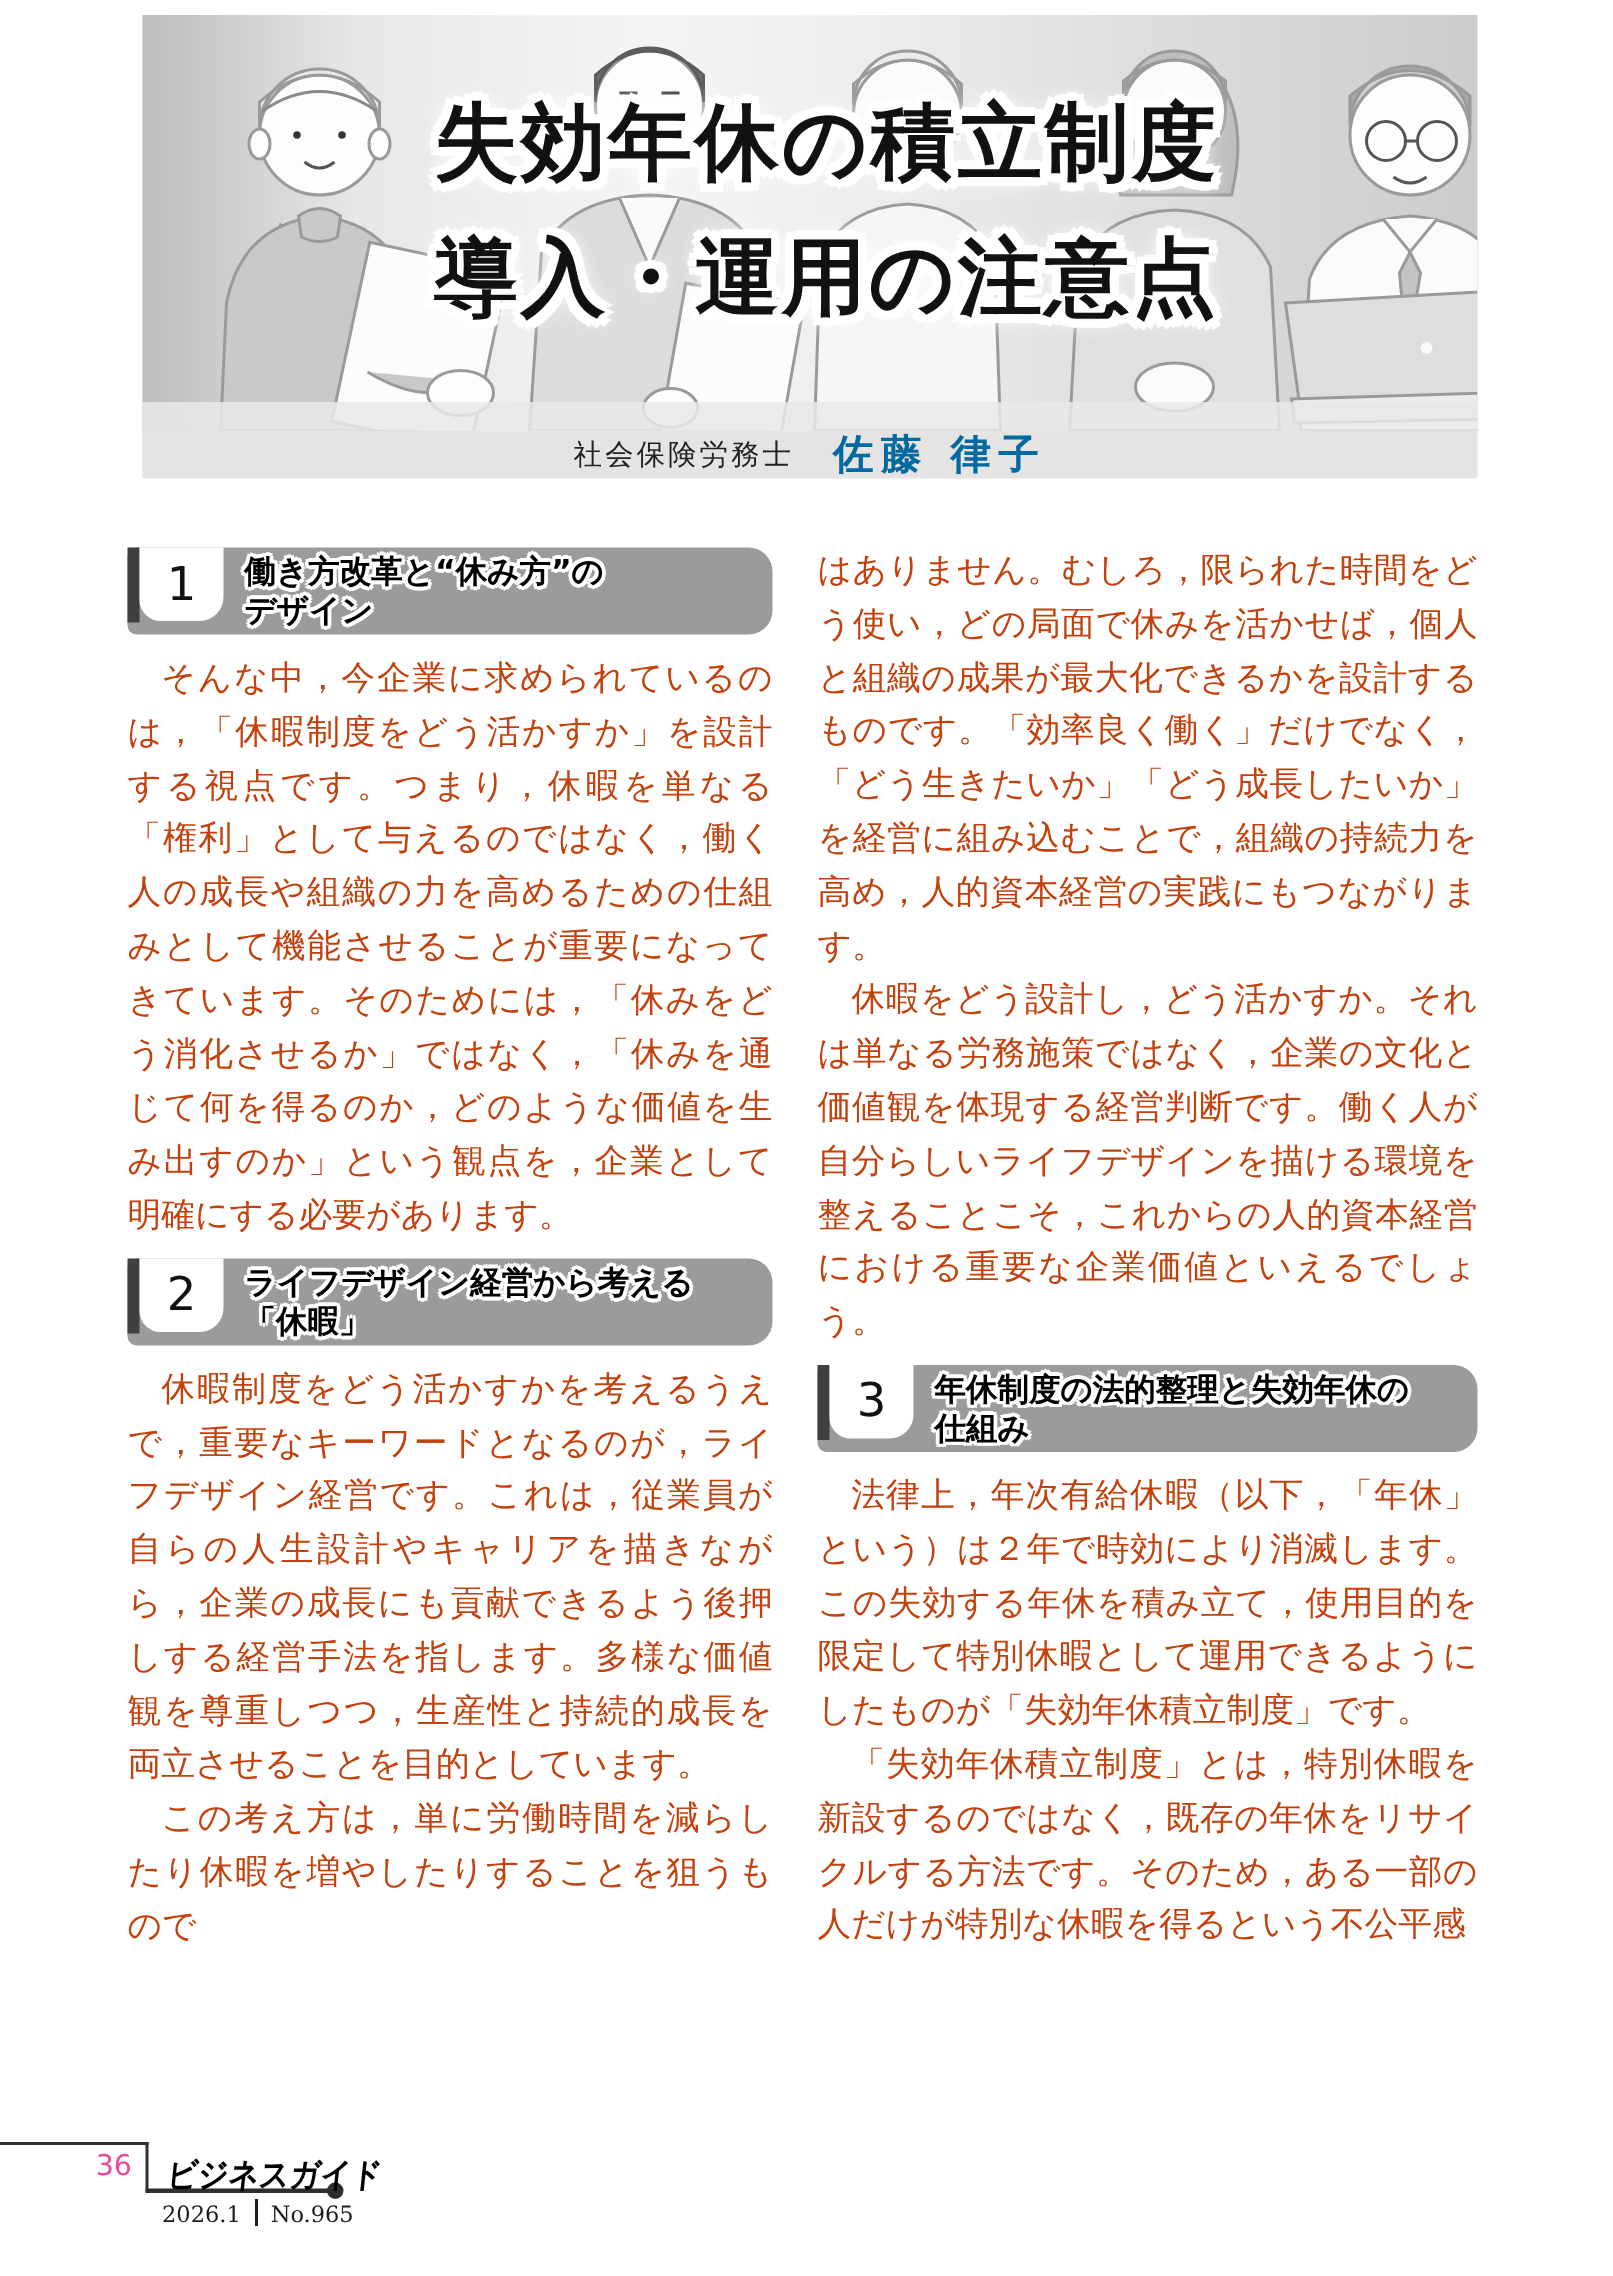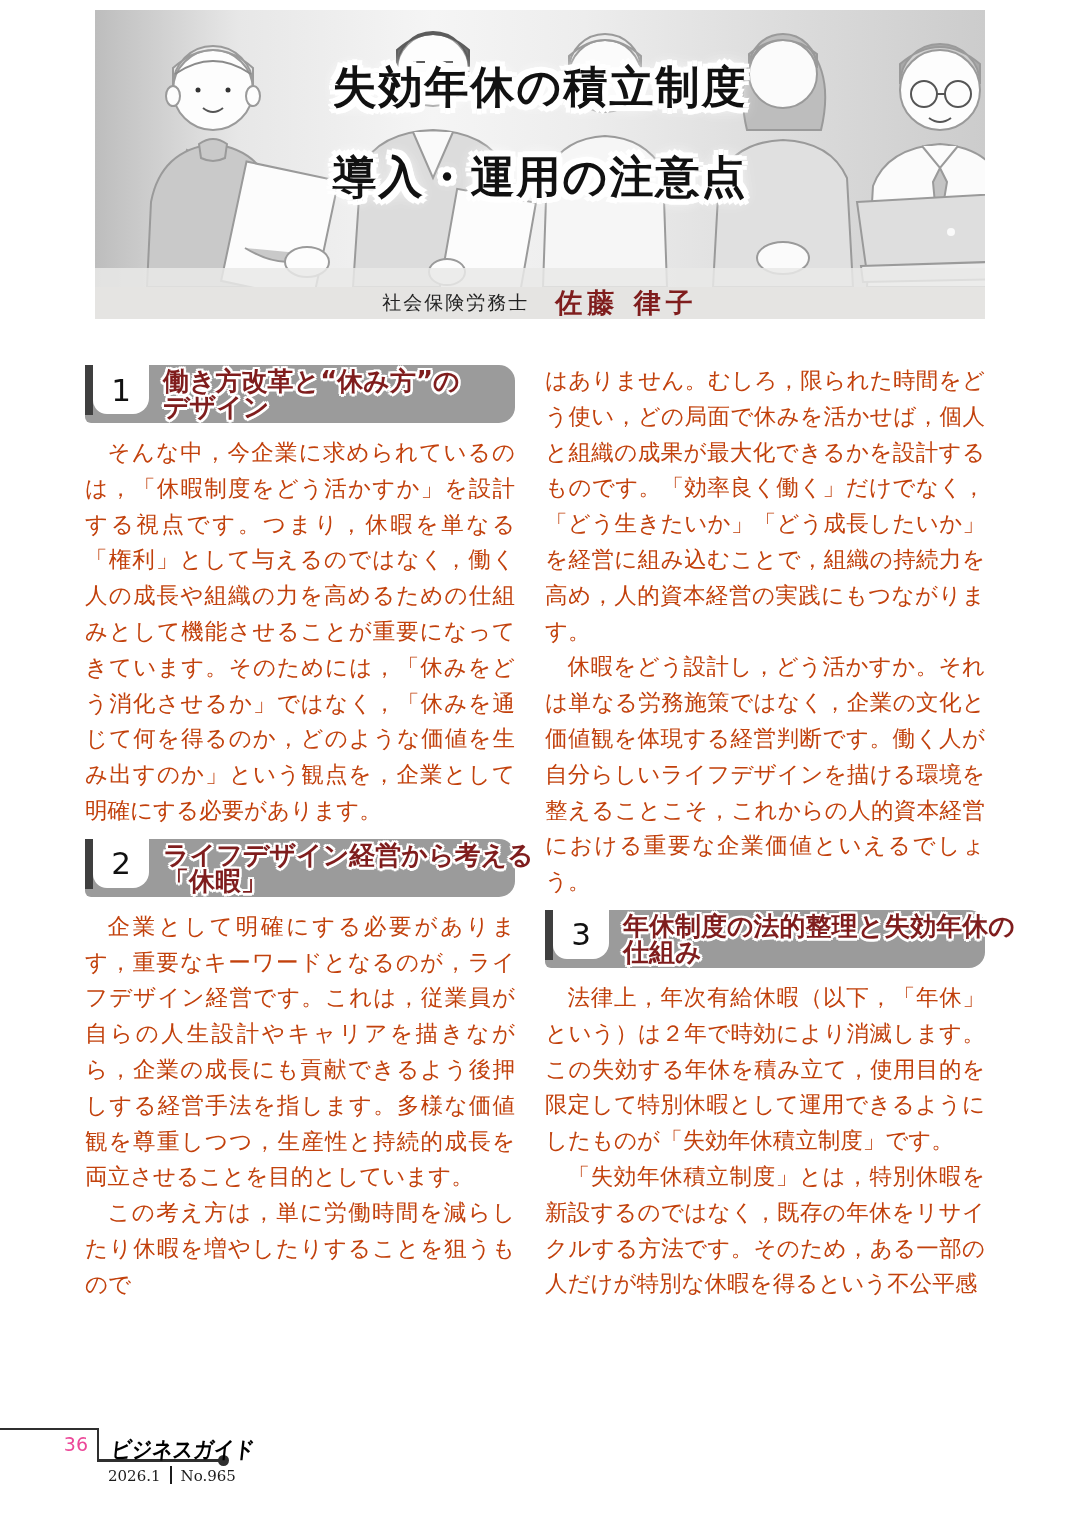--- a/index.html
+++ b/index.html
@@ -9,36 +9,37 @@
   }
   
   #hero{
     position:absolute;left:95px;top:10px;width:890px;height:277px;overflow:hidden;
     background:linear-gradient(90deg,#bdbdbd 0%,#e7e7e7 16%,#f5f5f5 38%,#ededed 55%,#dddddd 76%,#cccccc 100%);
   }
   #hero svg{position:absolute;left:0;top:0;}
   .hero-title{
     position:absolute;left:0;width:100%;text-align:center;
     font-family:"DejaVu Sans","Liberation Sans",sans-serif;
-    font-weight:900;font-size:44px;letter-spacing:2px;color:#111;
+    font-weight:900;font-size:56px;letter-spacing:2px;color:#111;
     text-shadow:
       -5px -5px 0 #fff, 5px -5px 0 #fff, -5px 5px 0 #fff, 5px 5px 0 #fff,
       -6px 0 0 #fff, 6px 0 0 #fff, 0 -6px 0 #fff, 0 6px 0 #fff,
       0 0 10px #fff, 0 0 16px #fff, 0 0 20px #fff;
     white-space:nowrap;
+    padding-left:11px;
   }
   #hero-title-1{top:48px;}
   #hero-title-2{top:138px;}
   
   #author-band{
     position:absolute;left:95px;top:287px;width:890px;height:32px;background:#e5e4e2;
     display:flex;align-items:center;justify-content:center;gap:26px;
   }
   #author-role{font-size:19px;letter-spacing:2px;color:#222;}
-  #author-name{font-size:27px;font-weight:bold;letter-spacing:5px;color:#7f1d1d;}
+  #author-name{font-size:27px;font-weight:bold;letter-spacing:5px;color:#0369a1;}
   
   .col{position:absolute;top:363px;}
   #col-left{left:85px;width:430px;}
   #col-right{left:545px;width:440px;}
   .body-text p{
     margin:0;font-size:22.5px;line-height:35.8px;text-align:justify;text-justify:inter-ideograph;
     text-indent:1em;letter-spacing:0;color:#c2410c;
   }
   .body-text p.noindent{text-indent:0;}
   
@@ -48,21 +49,21 @@
   }
   .sec-head.first{margin-top:2px;}
   .sec-stripe{position:absolute;left:0;top:0;width:8px;height:50px;background:#3f3f3f;}
   .sec-num{
     position:absolute;left:8px;top:0;width:56px;height:49px;background:#ffffff;
     border-radius:0 0 16px 14px;display:flex;align-items:center;justify-content:center;
     font-family:"DejaVu Sans","Liberation Sans",sans-serif;font-size:31px;font-weight:500;color:#111;
   }
   .sec-titles{
     position:absolute;left:78px;top:50%;transform:translateY(-50%);
-    font-family:"DejaVu Sans","Liberation Sans",sans-serif;font-weight:800;font-size:26px;line-height:26px;color:#7f1d1d;
+    font-family:"DejaVu Sans","Liberation Sans",sans-serif;font-weight:800;font-size:21px;line-height:26px;color:#000000;
     text-shadow:
       -2px -2px 0 #fff, 2px -2px 0 #fff, -2px 2px 0 #fff, 2px 2px 0 #fff,
       -2.5px 0 0 #fff, 2.5px 0 0 #fff, 0 -2.5px 0 #fff, 0 2.5px 0 #fff;
     white-space:nowrap;
   }
   
   .rule{position:absolute;background:#2f2f2f;}
   #footer-rule-top{left:0;top:1428px;width:99px;height:2px;}
   #footer-rule-vert{left:97px;top:1428px;width:2px;height:33px;}
   #footer-rule-bottom{left:97px;top:1459px;width:127px;height:3px;}
@@ -177,21 +178,21 @@
     <p>そんな中，今企業に求められているのは，「休暇制度をどう活かすか」を設計する視点です。つまり，休暇を単なる「権利」として与えるのではなく，働く人の成長や組織の力を高めるための仕組みとして機能させることが重要になってきています。そのためには，「休みをどう消化させるか」ではなく，「休みを通じて何を得るのか，どのような価値を生み出すのか」という観点を，企業として明確にする必要があります。</p>
 
     <div class="sec-head">
       <div class="sec-stripe"></div>
       <div class="sec-num">2</div>
       <div class="sec-titles">
         <div>ライフデザイン経営から考える</div>
         <div>「休暇」</div>
       </div>
     </div>
-    <p>企業として明確にする必要があります，重要なキーワードとなるのが，ライフデザイン経営です。これは，従業員が自らの人生設計やキャリアを描きながら，企業の成長にも貢献できるよう後押しする経営手法を指します。多様な価値観を尊重しつつ，生産性と持続的成長を両立させることを目的としています。</p>
+    <p>休暇制度をどう活かすかを考えるうえで，重要なキーワードとなるのが，ライフデザイン経営です。これは，従業員が自らの人生設計やキャリアを描きながら，企業の成長にも貢献できるよう後押しする経営手法を指します。多様な価値観を尊重しつつ，生産性と持続的成長を両立させることを目的としています。</p>
     <p>この考え方は，単に労働時間を減らしたり休暇を増やしたりすることを狙うもので</p>
   </div>
 
   <div class="col body-text" id="col-right">
     <p class="noindent">はありません。むしろ，限られた時間をどう使い，どの局面で休みを活かせば，個人と組織の成果が最大化できるかを設計するものです。「効率良く働く」だけでなく，「どう生きたいか」「どう成長したいか」を経営に組み込むことで，組織の持続力を高め，人的資本経営の実践にもつながります。</p>
     <p>休暇をどう設計し，どう活かすか。それは単なる労務施策ではなく，企業の文化と価値観を体現する経営判断です。働く人が自分らしいライフデザインを描ける環境を整えることこそ，これからの人的資本経営における重要な企業価値といえるでしょう。</p>
 
     <div class="sec-head">
       <div class="sec-stripe"></div>
       <div class="sec-num">3</div>

